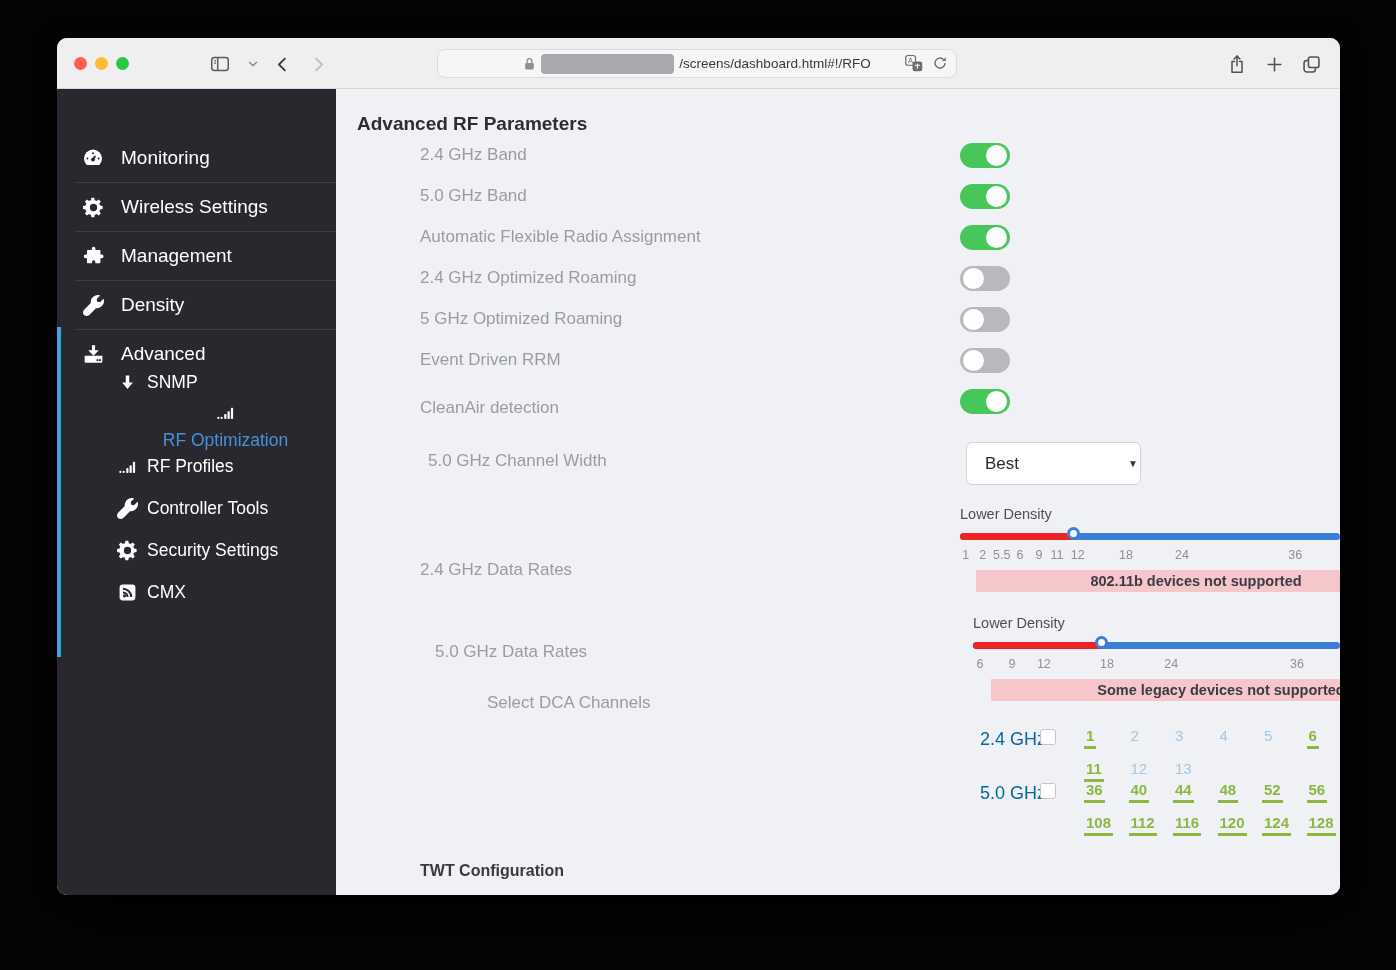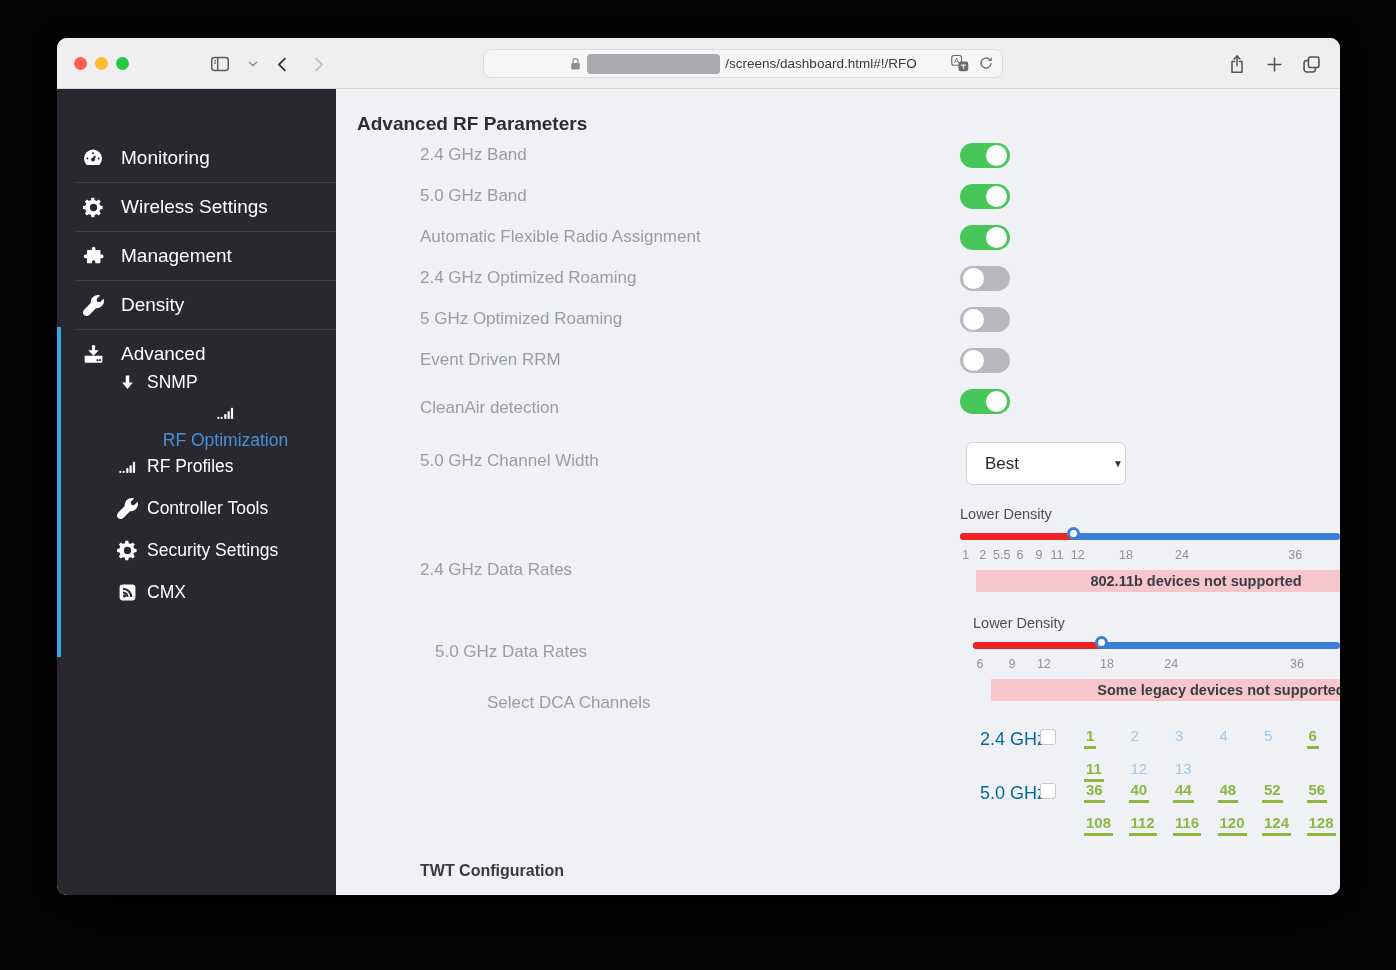--- a/index.html
+++ b/index.html
@@ -13,21 +13,21 @@
   }
 
   
   .toolbar { position:relative; height:51px; background:#f0eff0; border-bottom:1px solid #d7d6d7; }
   .traffic { position:absolute; left:17px; top:19px; display:flex; gap:8px; }
   .light { width:13px; height:13px; border-radius:50%; }
   .tb-icon { position:absolute; top:13px; width:26px; height:26px; display:flex; align-items:center; justify-content:center; cursor:default; }
   .urlbar {
     position:absolute; left:380px; top:11px; width:520px; height:29px;
     background:#f7f6f7; border:1px solid #dddcdd; border-radius:8px;
-    display:flex; align-items:center; justify-content:center; gap:5px;margin-left:46px;
+    display:flex; align-items:center; justify-content:center; gap:5px;
   }
   .url-blob { width:133px; height:20px; background:#a9a9ad; border-radius:4px; }
   .url-text { font-size:13.5px; color:#39393b; white-space:nowrap; }
   .url-right { position:absolute; right:8px; top:4px; display:flex; gap:8px; align-items:center; }
 
   
   .chrome-body { display:flex; height:806px; }
 
   
   .sidebar { position:relative; width:279px; background:#29282f; flex:none; }
@@ -55,21 +55,21 @@
   .form-label { position:absolute; font-size:17px; color:#9b9ca0; font-weight:300; white-space:nowrap; }
 
   
   .toggle { position:absolute; left:624px; width:50px; height:25px; border-radius:13px; cursor:pointer; }
   .toggle .knob { position:absolute; top:2px; width:21px; height:21px; border-radius:50%; background:#fff; }
   .toggle.on  { background:#47c75a; } .toggle.on  .knob { right:3px; }
   .toggle.off { background:#b9b9bd; } .toggle.off .knob { left:3px; }
 
   
   .dropdown {
-    position:absolute; left:630px; top:353px; width:160px; height:43px;
+    position:absolute; left:630px; top:353px; width:175px; height:43px;
     background:#fff; border:1px solid #d4d4d8; border-radius:6px;
     display:flex; align-items:center; padding:0 2px 0 18px; cursor:pointer;
   }
   .dropdown .dval { font-size:17px; color:#2b2b2d; flex:1; }
   .dropdown .caret { font-size:10px; color:#333; }
 
   
   .slider-block { position:absolute; height:135px; }
   .sb-24 { left:624px; top:417px; width:380px; }
   .sb-50 { left:637px; top:526px; width:367px; }
@@ -340,21 +340,21 @@
             <div class="form-label" style="left: 84px; top: 261px;">Event Driven RRM</div>
             <div class="toggle off" style="top: 259px;">
               <div class="knob"></div>
             </div>
             <div class="form-label" style="left: 84px; top: 309px;">CleanAir detection</div>
             <div class="toggle on" style="top: 300px;">
               <div class="knob"></div>
             </div>
           </div>
 
-        <div class="form-label" style="left:84px; top:362px;">5.0 GHz Channel Width</div>
+        <div class="form-label" style="left:92px; top:362px;">5.0 GHz Channel Width</div>
         <div class="dropdown">
           <span class="dval">Best</span>
           <span class="caret">▼</span>
         </div>
 
         <div class="form-label" style="left:84px; top:471px;">2.4 GHz Data Rates</div>
         <div class="slider-block sb-24">
           <div class="density">Lower Density</div>
           <div class="track">
             <div class="red" id="red-24" style="width: 30.5%;"></div>

